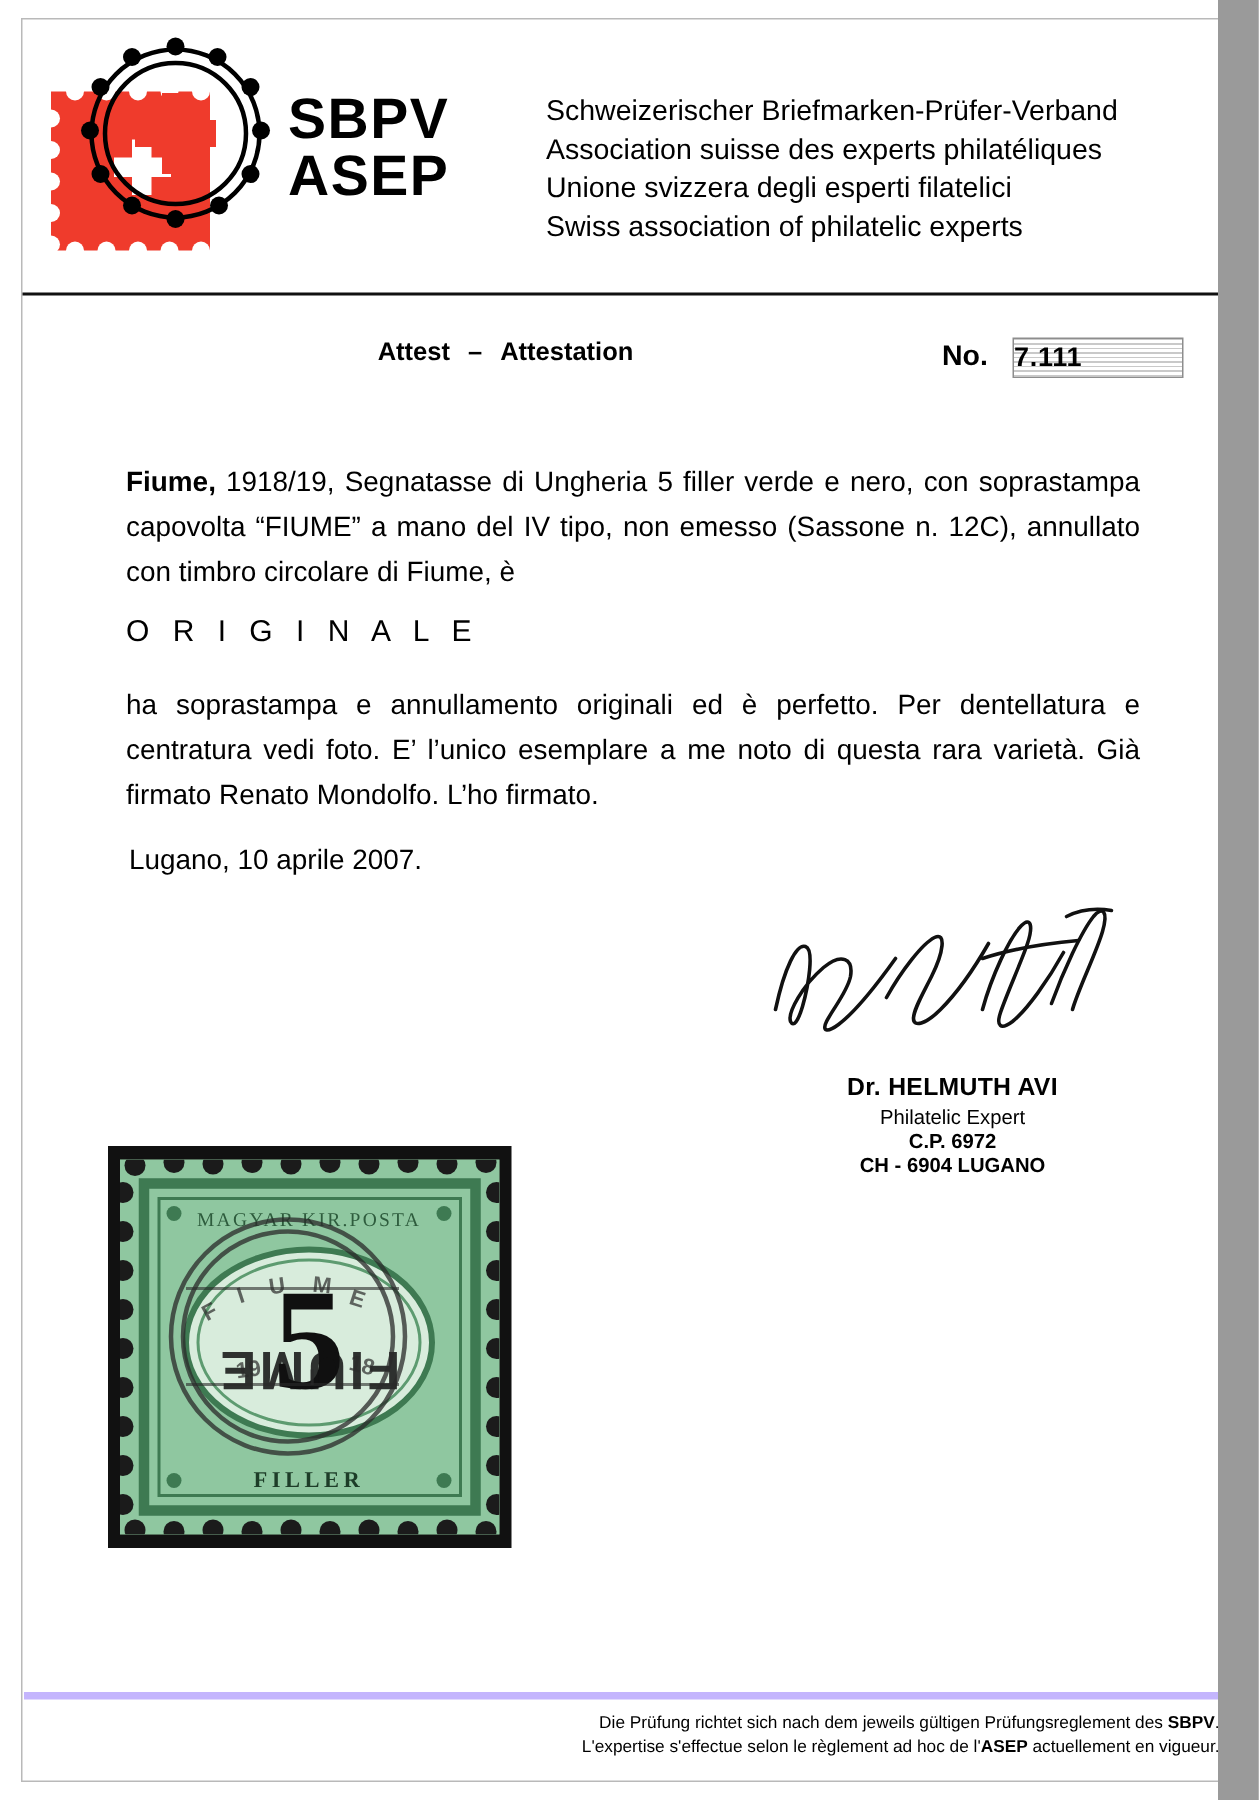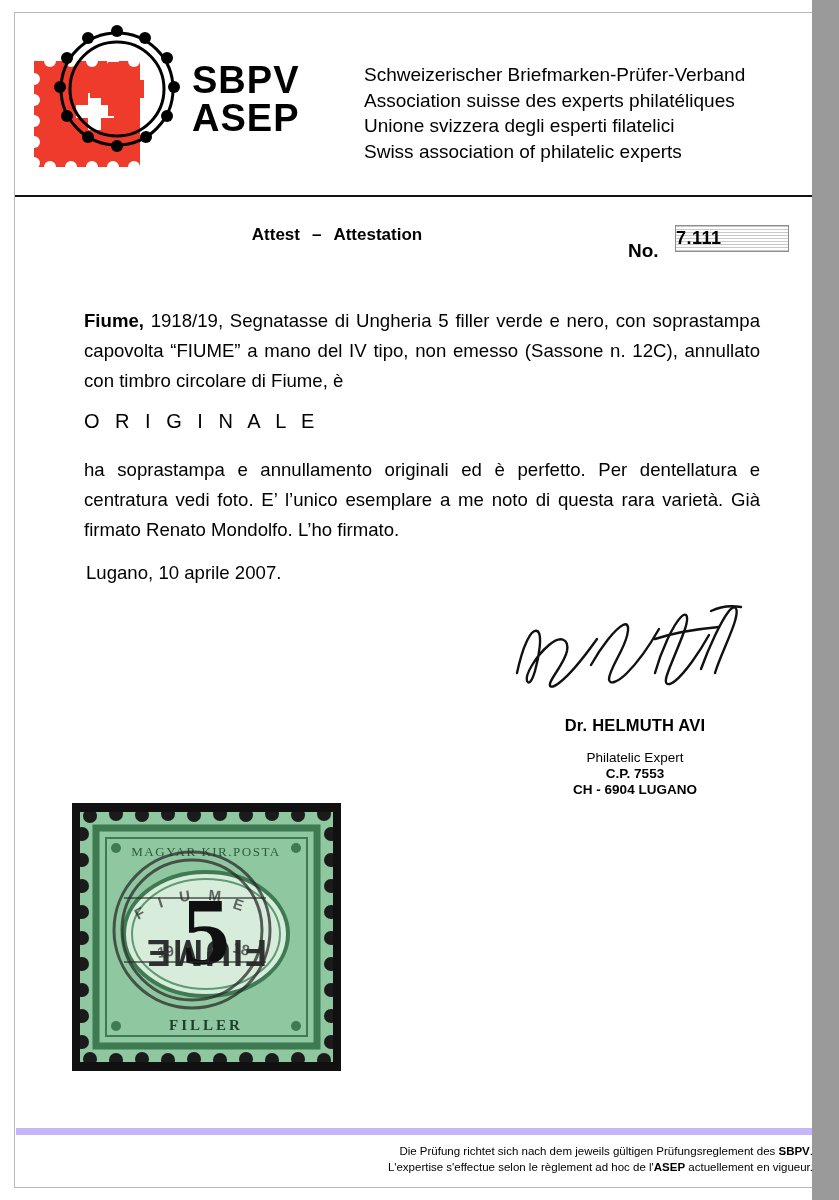--- a/index.html
+++ b/index.html
@@ -83,21 +83,21 @@
     width: 330px;
     text-align: center;
     font-weight: bold;
     font-size: 17px;
     color: #000;
   }
   .attest-title .dash { padding: 0 12px; font-weight: bold; }
   .no-label {
     position: absolute;
     left: 628px;
-    top: 15px;
+    top: 2px;
     font-weight: bold;
     font-size: 19px;
     color: #000;
   }
   .no-box {
     position: absolute;
     left: 675px;
     top: 0px;
     width: 114px;
     height: 27px;
@@ -178,29 +178,29 @@
     width: 334px;
     text-align: center;
     color: #000;
   }
   .expert-name {
     font-weight: bold;
     font-size: 16.5px;
     letter-spacing: 0.2px;
     text-align: center;
   }
-  .expert-role { font-size: 13.5px; margin-top: 15px; }
+  .expert-role { font-size: 13.5px; margin-top: 2px; }
   .expert-cp { font-size: 13.5px; font-weight: bold; margin-top: 1px; }
   .expert-city { font-size: 13.5px; font-weight: bold; margin-top: 1px; }
 
   
   .stamp-wrap {
     position: absolute;
     left: 72px;
-    top: 803px;
+    top: 764px;
     width: 269px;
     height: 268px;
     background: #111;
     padding: 0;
   }
   .stamp-inner {
     position: absolute;
     left: 8px;
     top: 9px;
     width: 253px;
@@ -208,21 +208,21 @@
     background: #8cc49a;
     overflow: hidden;
   }
 
   
   .footer {
     position: absolute;
     left: 16px;
     top: 1128px;
     width: 807px;
-    border-top: 7px solid #c4b5fd;
+    border-top: 5px solid #c4b5fd;
   }
   .footer-lines {
     position: absolute;
     right: 10px;
     top: 8px;
     text-align: right;
     font-size: 11.5px;
     line-height: 16px;
     color: #000;
   }
@@ -338,21 +338,21 @@
         <path d="M196,74 C204,52 216,26 224,16 C230,9 234,12 230,26 C226,40 214,64 210,78"></path>
         <path d="M150,44 C168,38 192,34 214,32"></path>
         <path d="M206,16 C214,12 224,10 236,12"></path>
       </g>
     </svg>
   </div>
 
   <div class="expert-block">
     <div class="expert-name">Dr. HELMUTH AVI</div>
     <div class="expert-role">Philatelic Expert</div>
-    <div class="expert-cp">C.P. 7553</div>
+    <div class="expert-cp">C.P. 6972</div>
     <div class="expert-city">CH - 6904 LUGANO</div>
   </div>
 
   <div class="stamp-wrap">
     <div class="stamp-inner">
       <svg width="253" height="250" viewBox="0 0 253 250">
         <defs>
           <clipPath id="stampclip">
             <rect x="0" y="0" width="253" height="250"></rect>
           </clipPath>

